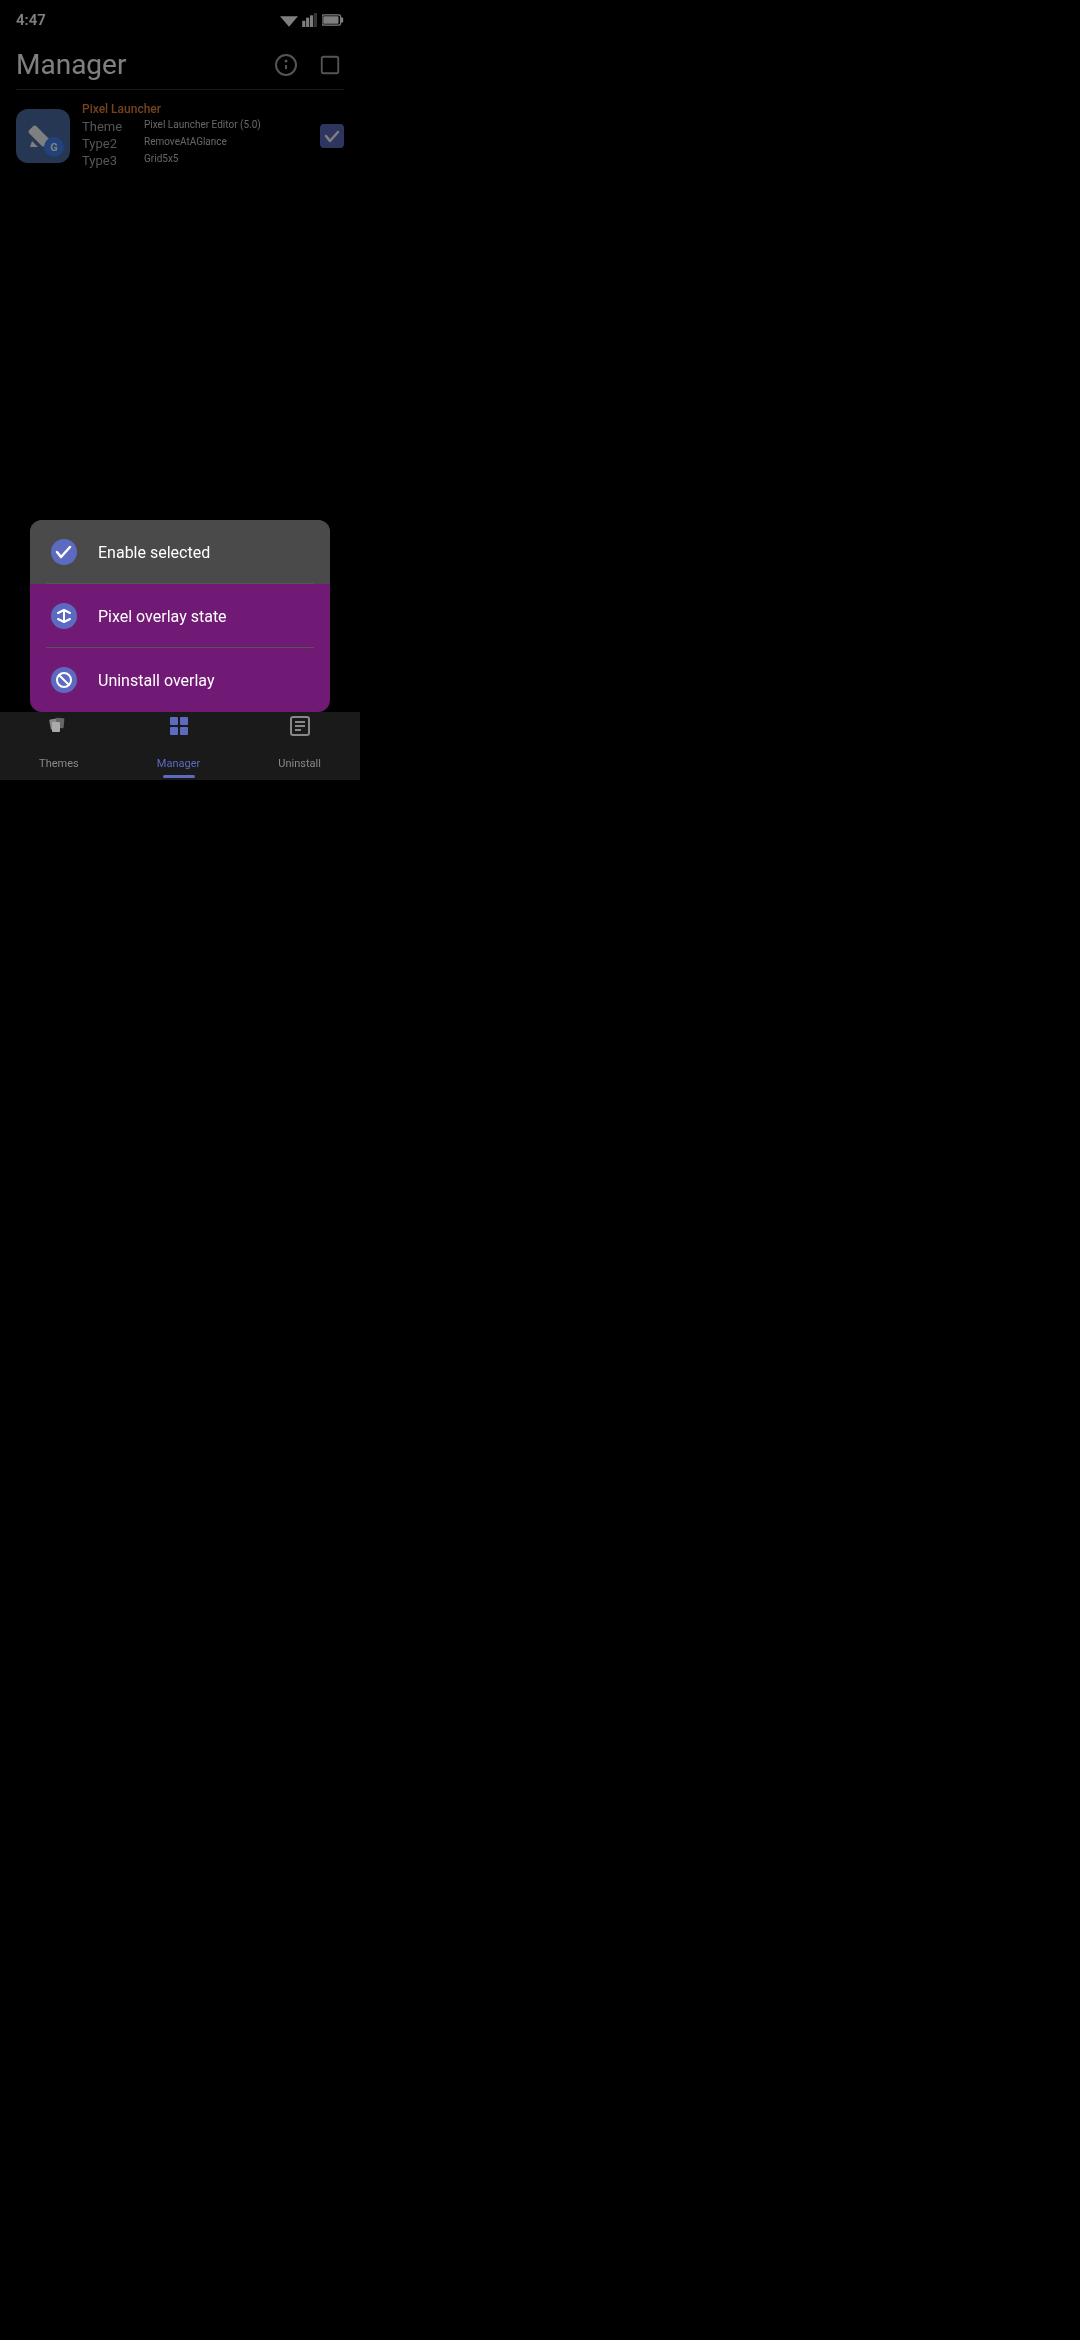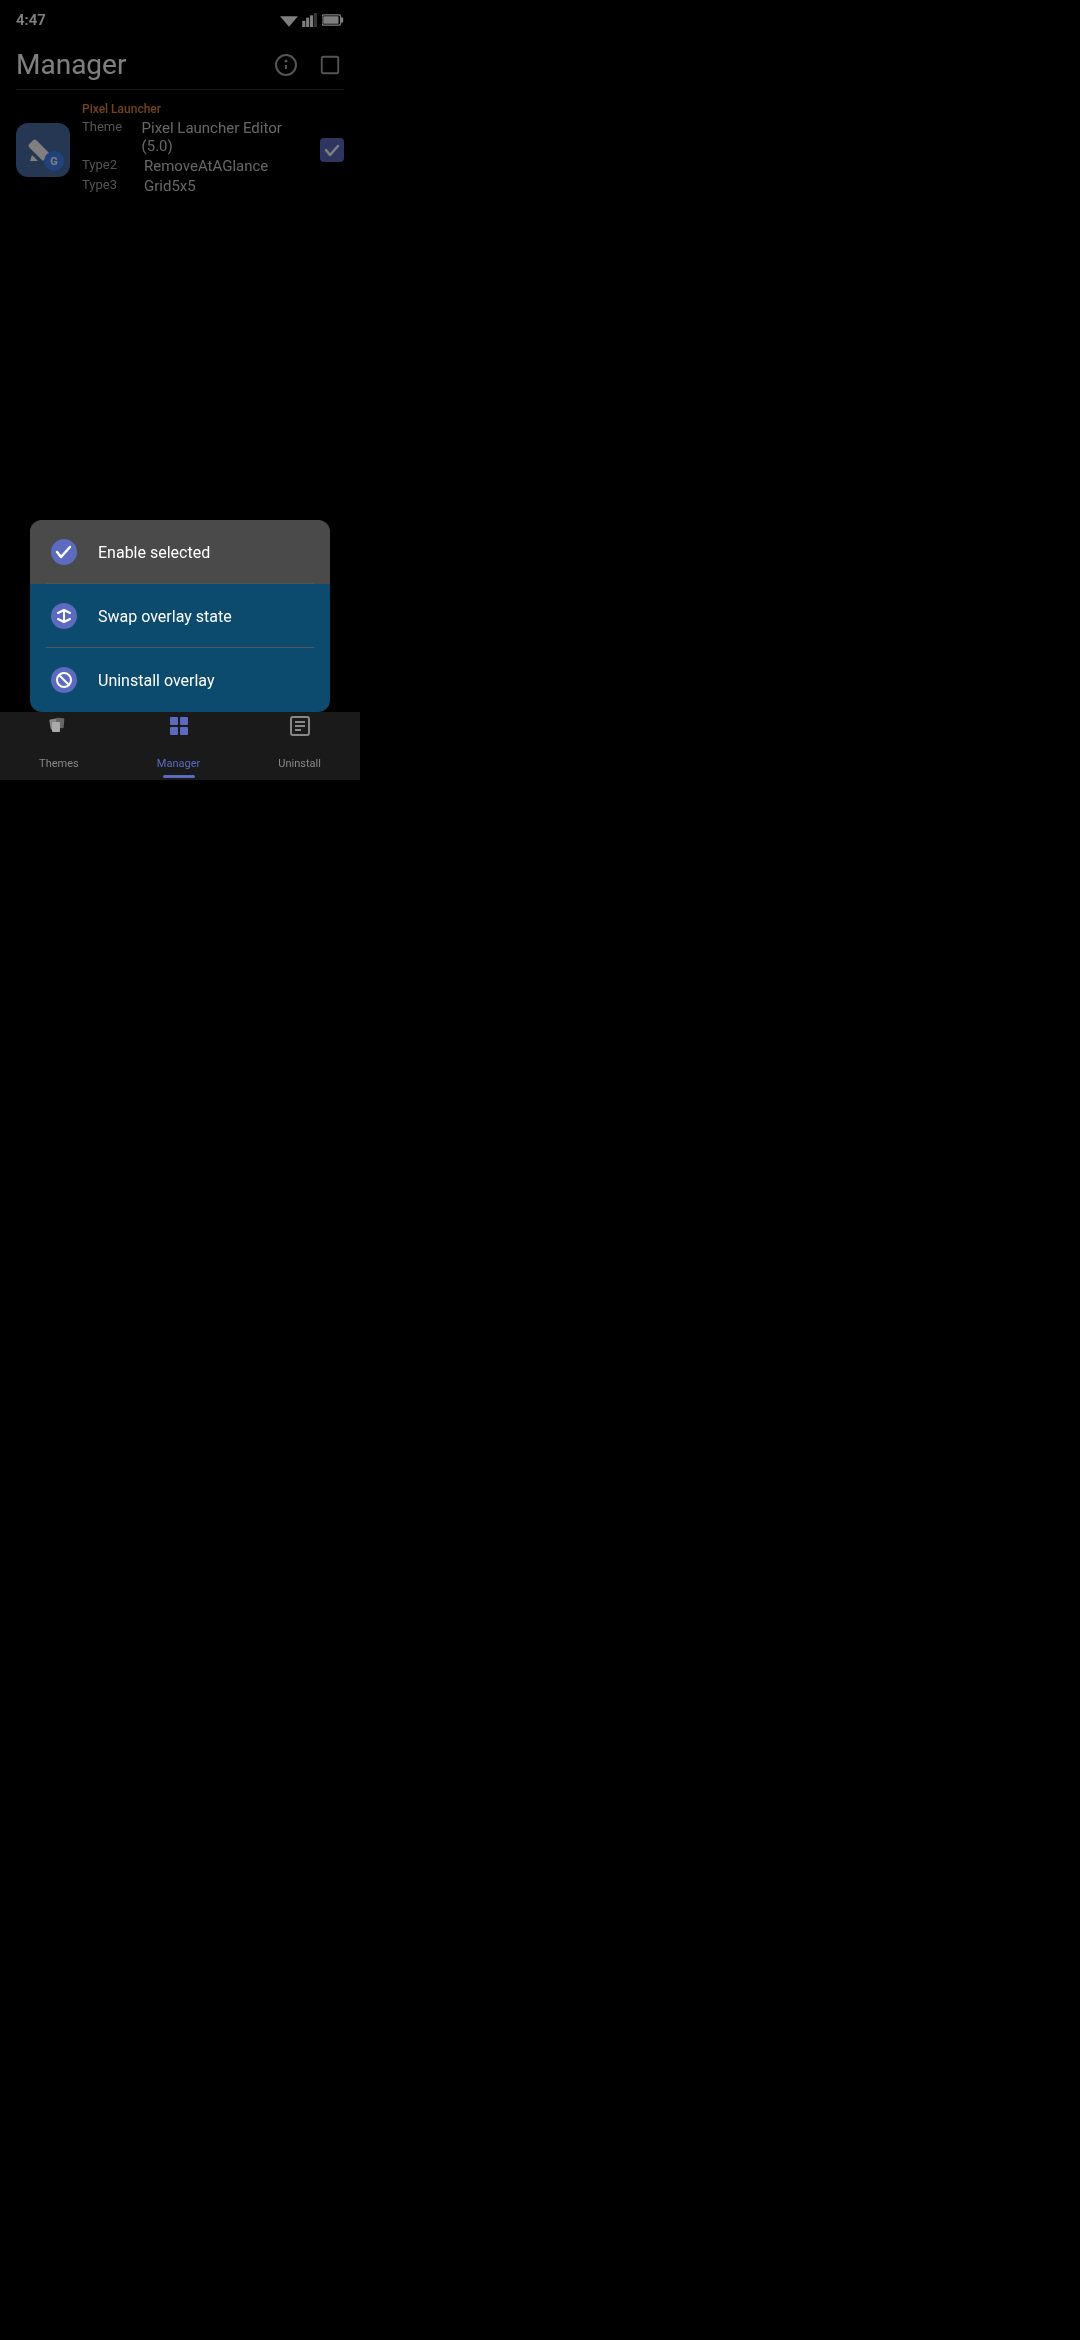--- a/index.html
+++ b/index.html
@@ -120,21 +120,21 @@
       margin-bottom: 2px;
     }
 
     .app-detail-key {
       font-size: 13px;
       color: #aaa;
       width: 48px;
     }
 
     .app-detail-value {
-      font-size: 15px;
+      font-size: 10px;
       color: #ccc;
     }
 
     .checkbox {
       width: 24px;
       height: 24px;
       background: #5c6bc0;
       border-radius: 4px;
       display: flex;
       align-items: center;
@@ -142,21 +142,21 @@
       flex-shrink: 0;
     }
 
     
     .context-menu {
       position: absolute;
       bottom: 68px;
       left: 50%;
       transform: translateX(-50%);
       width: 300px;
-      background: #0c4a6e;
+      background: #701a75;
       border-radius: 12px;
       overflow: hidden;
       z-index: 10;
     }
 
     .context-menu-item {
       display: flex;
       align-items: center;
       padding: 18px 20px;
       gap: 20px;
@@ -347,21 +347,21 @@
   </div>
 
 
   <div class="context-menu-item">
     <svg class="context-icon" viewBox="0 0 28 28" fill="none">
       <circle cx="14" cy="14" r="13" fill="#5c6bc0"></circle>
       <path d="M8 11 L14 8 L20 11" stroke="white" stroke-width="2" fill="none" stroke-linecap="round" stroke-linejoin="round"></path>
       <path d="M8 17 L14 20 L20 17" stroke="white" stroke-width="2" fill="none" stroke-linecap="round" stroke-linejoin="round"></path>
       <line x1="14" y1="8" x2="14" y2="20" stroke="white" stroke-width="2" stroke-linecap="round"></line>
     </svg>
-    <span class="context-label">Swap overlay state</span>
+    <span class="context-label">Pixel overlay state</span>
   </div>
 
   <div class="context-menu-item">
     <svg class="context-icon" viewBox="0 0 28 28" fill="none">
       <circle cx="14" cy="14" r="13" fill="#5c6bc0"></circle>
       <circle cx="14" cy="14" r="7" stroke="white" stroke-width="2" fill="none"></circle>
       <line x1="9" y1="9" x2="19" y2="19" stroke="white" stroke-width="2" stroke-linecap="round"></line>
     </svg>
     <span class="context-label">Uninstall overlay</span>
   </div>

